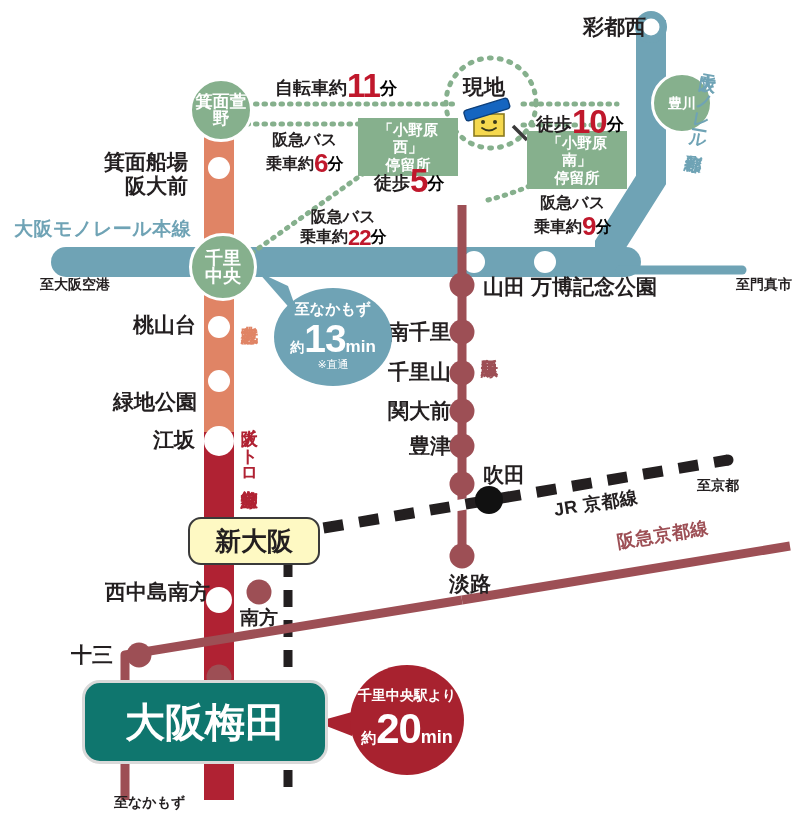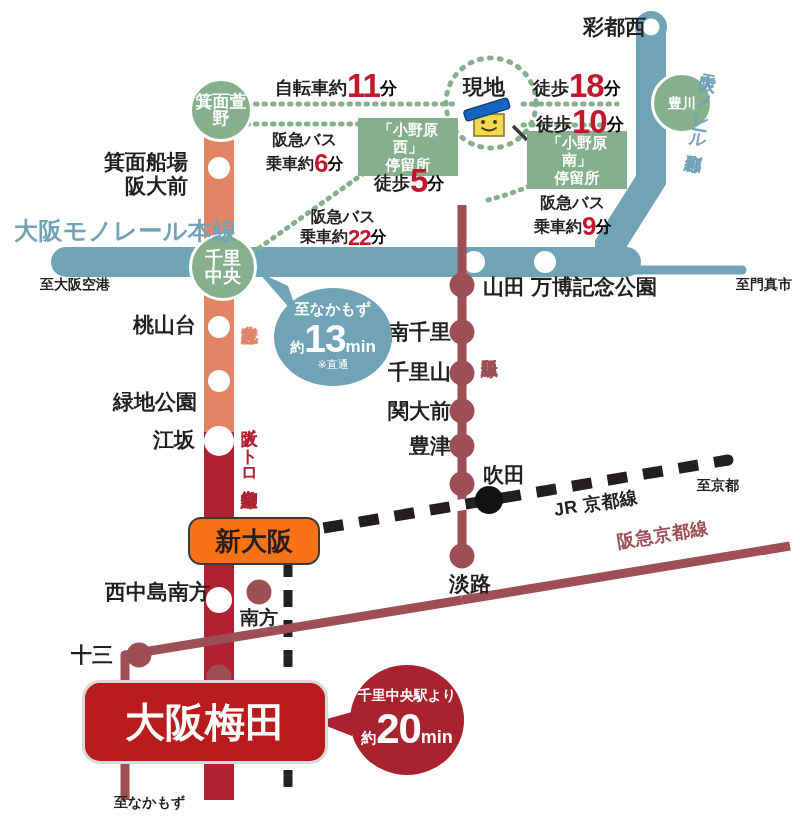--- a/index.html
+++ b/index.html
@@ -18,23 +18,23 @@
     box-shadow:0 0 0 1px rgba(255,255,255,.0);display:flex;align-items:center;justify-content:center;
     color:#fff;font-weight:700;text-align:center;line-height:1.02;}
   .busbox{position:absolute;background:#86b08d;color:#fff;font-weight:700;font-size:15px;
     text-align:center;line-height:1.15;padding:3px 6px;}
   .timeunit{font-size:17px;font-weight:700;}
   .timebig{font-size:33px;font-weight:700;color:#c0182c;letter-spacing:-1px;vertical-align:-3px;margin-top:12px;}
   .timetxt{font-size:18px;font-weight:700;color:#231f20;}
   .smallnote{font-size:11px;}
   .balloon-blue{position:absolute;background:#6fa3b5;border-radius:50%;color:#fff;text-align:center;}
   .balloon-red{position:absolute;background:#a8222f;border-radius:50%;color:#fff;text-align:center;}
-  .umeda-box{position:absolute;background:#b91c1c;border:3px solid #d9d9d9;border-radius:18px;
+  .umeda-box{position:absolute;background:#0f766e;border:3px solid #d9d9d9;border-radius:18px;
     display:flex;align-items:center;justify-content:center;color:#fff;font-weight:700;}
-  .shin-box{position:absolute;background:#f97316;border:2.5px solid #3a3a3a;border-radius:13px;
+  .shin-box{position:absolute;background:#fef9c3;border:2.5px solid #3a3a3a;border-radius:13px;
     display:flex;align-items:center;justify-content:center;color:#231f20;font-weight:700;}
   .house{position:absolute;}
 </style>
 </head>
 <body>
 
 <div id="map">
 
   <svg id="svgroot" viewBox="0 0 800 833" xmlns="http://www.w3.org/2000/svg">
 
@@ -160,23 +160,20 @@
   </div>
   <div class="busbox" style="left:527px;top:131px;width:88px;">
     <span style="white-space:pre-line;">「小野原南」
 停留所</span>
   </div>
 
   <div class="lbl" style="left:275px;top:68px;">
     <span class="timetxt">自転車約</span><span class="timebig">11</span><span class="timeunit">分</span>
   </div>
 
-  <div class="lbl" style="left:533px;top:68px;">
-    <span class="timetxt">徒歩</span><span class="timebig">18</span><span class="timeunit">分</span>
-  </div>
 
   <div class="lbl" style="left:536px;top:104px;">
     <span class="timetxt">徒歩</span><span class="timebig">10</span><span class="timeunit">分</span>
   </div>
 
   <div class="lbl" style="left:266px;top:131px;text-align:center;">
     <span class="timetxt" style="white-space:pre-line;font-size:16px;">阪急バス
 乗車約</span><span class="timebig" style="font-size:26px;">6</span><span class="timeunit" style="font-size:16px;">分</span>
   </div>
 
@@ -228,21 +225,21 @@
   <div class="lbl stn stn-md" style="left:449px;top:572px;">淡路</div>
 
   <div class="shin-box" style="left:188px;top:517px;width:128px;height:44px;font-size:26px;">
     <span>新大阪</span>
   </div>
 
   <div class="umeda-box" style="left:82px;top:680px;width:240px;height:78px;font-size:40px;">
     <span>大阪梅田</span>
   </div>
 
-  <div class="lbl linename" style="left:14px;top:218px;font-size:24px;color:#6fa3b5;">大阪モノレール本線</div>
+  <div class="lbl linename" style="left:14px;top:218px;font-size:19px;color:#6fa3b5;">大阪モノレール本線</div>
 
   <div class="lbl linename vert" style="left:702px;top:60px;font-size:17px;color:#6fa3b5;transform:rotate(10deg);
               transform-origin:top left;">大阪モノレール彩都線</div>
 
   <div class="lbl linename vert" style="left:240px;top:312px;font-size:17px;color:#e08465;">北大阪急行</div>
 
   <div class="lbl linename vert" style="left:240px;top:416px;font-size:17px;color:#b02233;line-height:1.05;">大阪メトロ御堂筋線</div>
 
   <div class="lbl linename vert" style="left:480px;top:345px;font-size:17px;color:#9d4f55;">阪急千里線</div>
 

